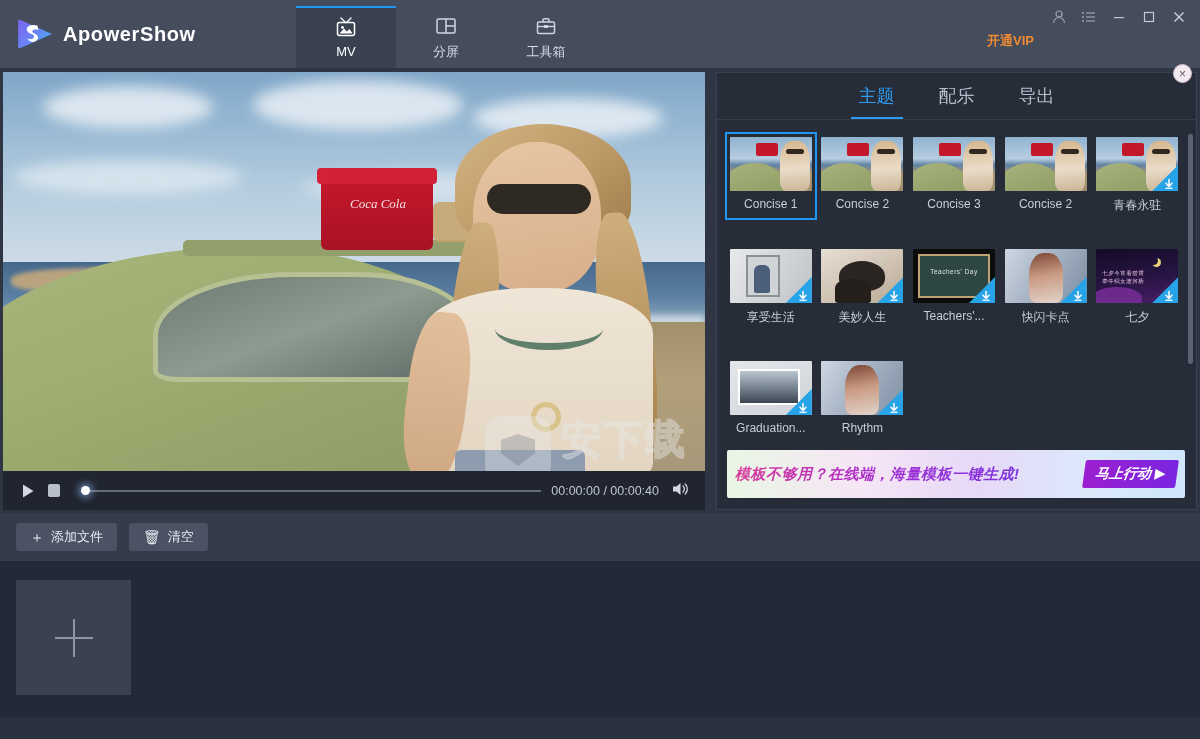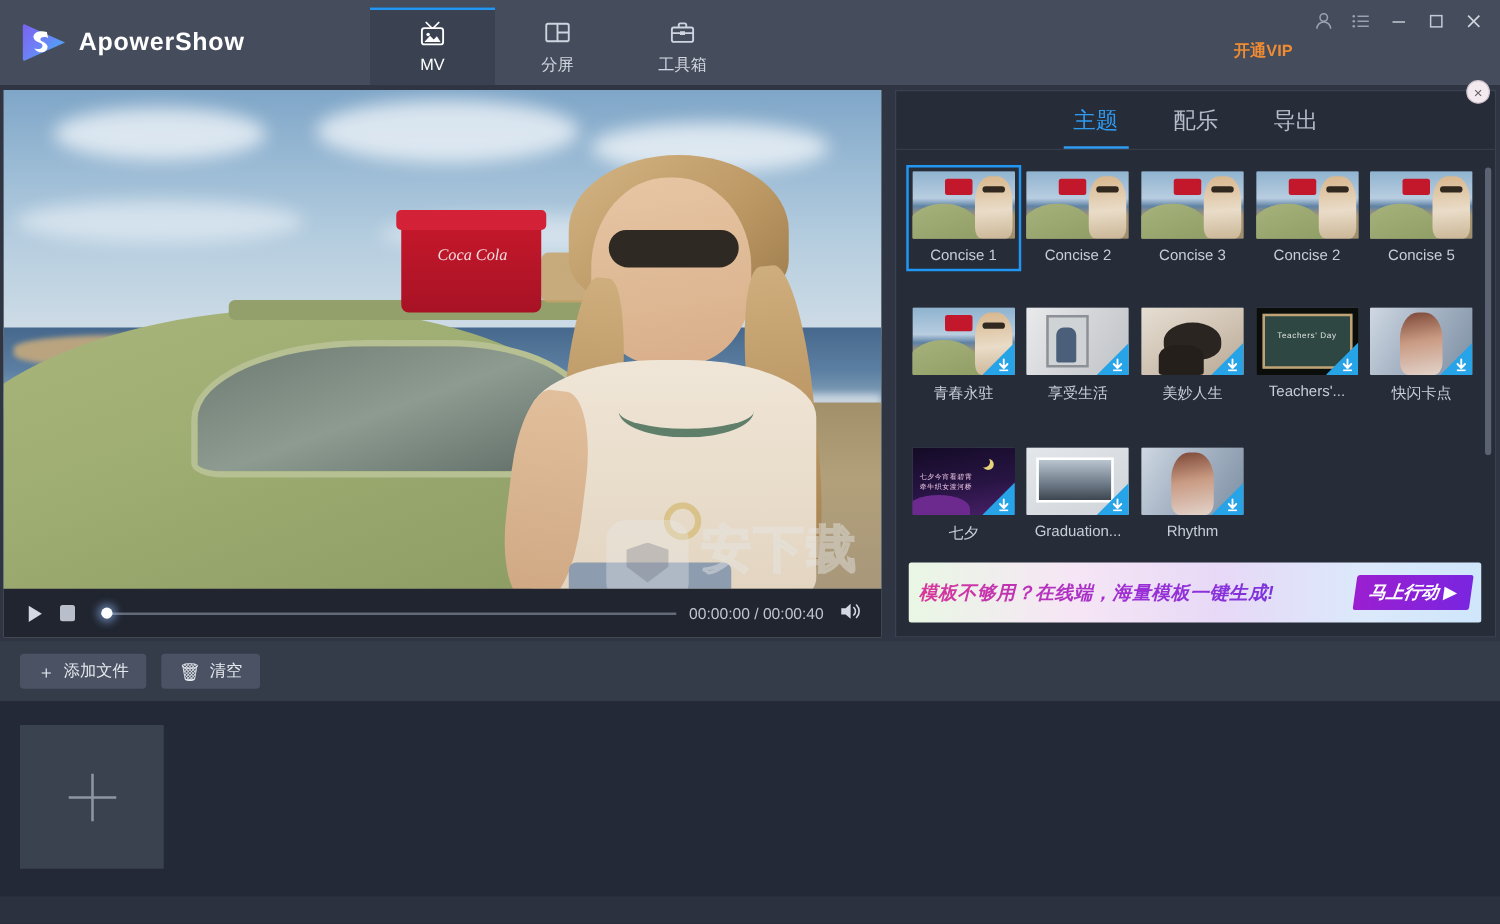--- a/index.html
+++ b/index.html
@@ -583,30 +583,20 @@
             </div>
             <div class="tpl-name">Concise 2</div>
           </div>
           <div class="tpl">
             <div class="tpl-thumb">
               <div class="mini-beach"></div>
               <div class="mini-car"></div>
               <div class="mini-cooler"></div>
               <div class="mini-girl"></div>
               <div class="mini-glasses"></div>
-            </div>
-            <div class="tpl-name">Concise 5</div>
-          </div>
-          <div class="tpl">
-            <div class="tpl-thumb">
-              <div class="mini-beach"></div>
-              <div class="mini-car"></div>
-              <div class="mini-cooler"></div>
-              <div class="mini-girl"></div>
-              <div class="mini-glasses"></div>
               <div class="dl-badge"></div>
               <div class="dl-arrow"><svg width="12" height="12" viewBox="0 0 12 12">
                   <path d="M6 1.5 V7.4 M3 5.2 L6 8.4 L9 5.2" stroke="#fff" stroke-width="1.5" fill="none" stroke-linecap="round" stroke-linejoin="round"></path>
                   <rect x="2.5" y="9.6" width="7" height="1.3" fill="#fff"></rect>
                 </svg></div>
             </div>
             <div class="tpl-name">青春永驻</div>
           </div>
           <div class="tpl">
             <div class="tpl-thumb">

